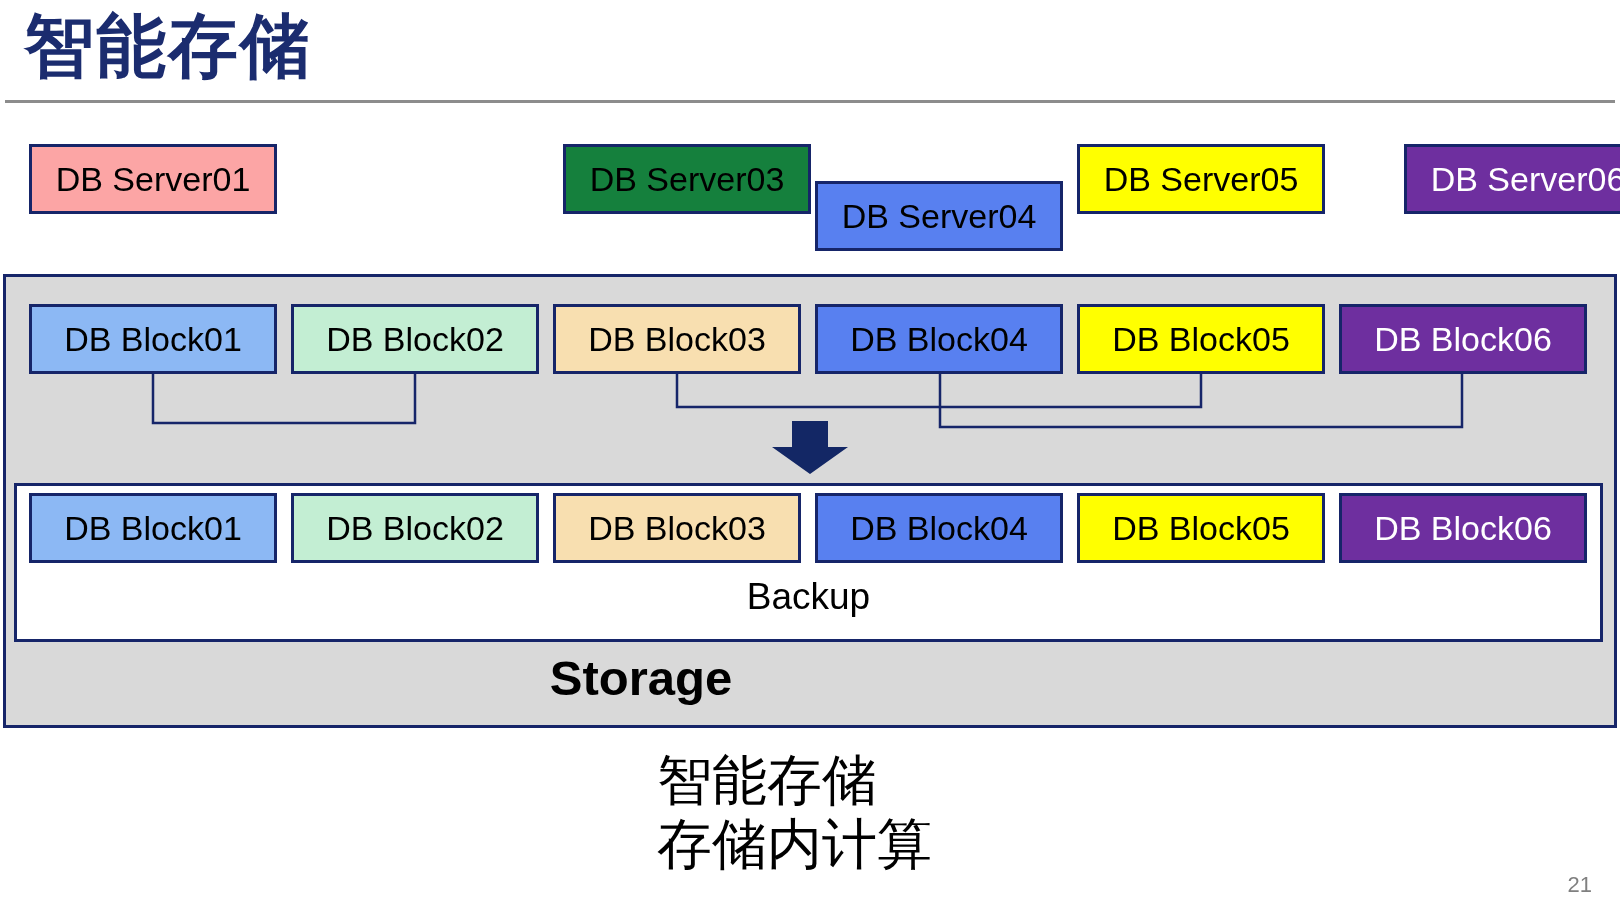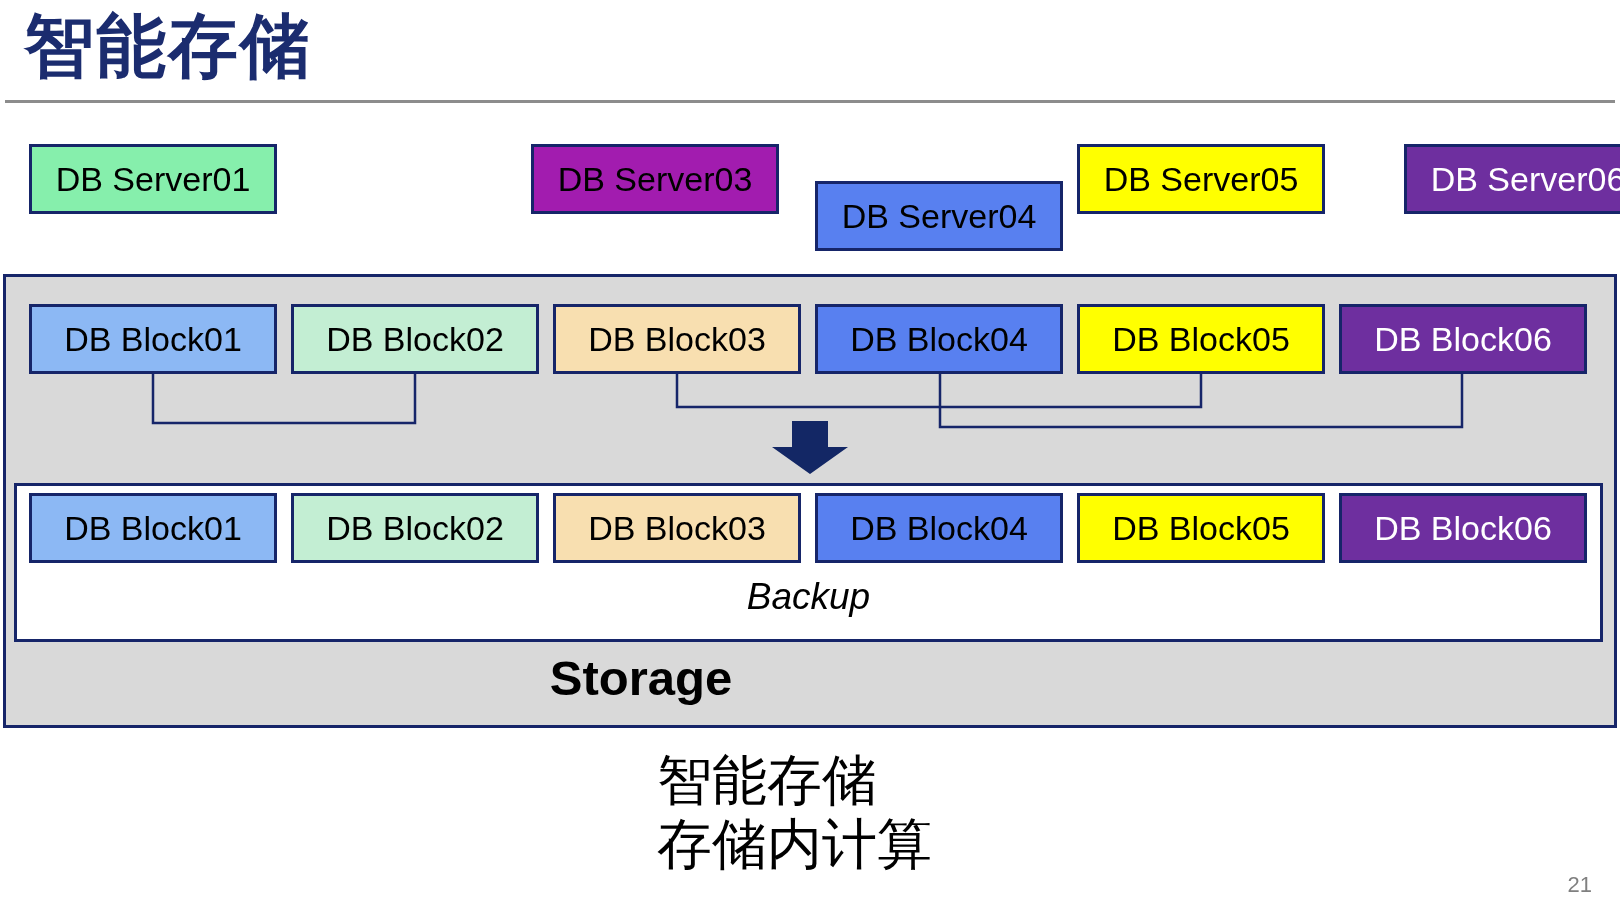--- a/index.html
+++ b/index.html
@@ -25,21 +25,21 @@
     position:absolute;left:3px;top:274px;width:1614px;height:454px;box-sizing:border-box;
     border:3px solid #162569;
   }
   .whitebox-rect{
     position:absolute;left:14px;top:483px;width:1589px;height:159px;box-sizing:border-box;
     background:#ffffff;border:3px solid #162569;
   }
   #diagram-svg{position:absolute;left:0;top:0;width:1620px;height:910px;pointer-events:none;}
   .backup-label{
     position:absolute;left:14px;top:576px;width:1589px;text-align:center;
-    font-size:37px;color:#000000;font-style:italic;
+    font-size:37px;color:#000000;
   }
   .storage-label{
     position:absolute;left:3px;top:650px;width:1276px;text-align:center;
     font-size:49px;font-weight:bold;color:#000000;
   }
   .caption{
     position:absolute;left:657px;top:748px;
     font-size:55px;line-height:64px;color:#000000;font-weight:500;white-space:nowrap;
   }
   .pagenum{
@@ -48,22 +48,22 @@
 </style>
 </head>
 <body>
 
 <div class="slide">
 
   <h1 class="title" style="color: rgb(27, 44, 111);">智能存储</h1>
   <div class="rule" style="background: rgb(140, 140, 140);"></div>
 
   <div class="row" id="server-row">
-      <div class="box" style="left: 29px; background: #86efac; color: rgb(0, 0, 0); border-color: rgb(22, 37, 105);">DB Server01</div>
-      <div class="box" style="left: 531px; background: #a21caf; color: rgb(0, 0, 0); border-color: rgb(22, 37, 105);">DB Server03</div>
+      <div class="box" style="left: 29px; background: #fca5a5; color: rgb(0, 0, 0); border-color: rgb(22, 37, 105);">DB Server01</div>
+      <div class="box" style="left: 563px; background: #15803d; color: rgb(0, 0, 0); border-color: rgb(22, 37, 105);">DB Server03</div>
       <div class="box" style="left: 815px; background: rgb(88, 128, 240); color: rgb(0, 0, 0); border-color: rgb(22, 37, 105); margin-top: 37px;">DB Server04</div>
       <div class="box" style="left: 1077px; background: rgb(255, 255, 0); color: rgb(0, 0, 0); border-color: rgb(22, 37, 105);">DB Server05</div>
       <div class="box" style="left: 1404px; background: rgb(110, 47, 159); color: rgb(255, 255, 255); border-color: rgb(22, 37, 105);">DB Server06</div>
     </div>
 
   <div class="container-rect" id="storage-container" style="background: rgb(217, 217, 217);"></div>
   <div class="whitebox-rect"></div>
 
   <div class="row" id="block-row-top">
       <div class="box" style="left: 29px; background: rgb(140, 184, 244); color: rgb(0, 0, 0); border-color: rgb(22, 37, 105);">DB Block01</div>

